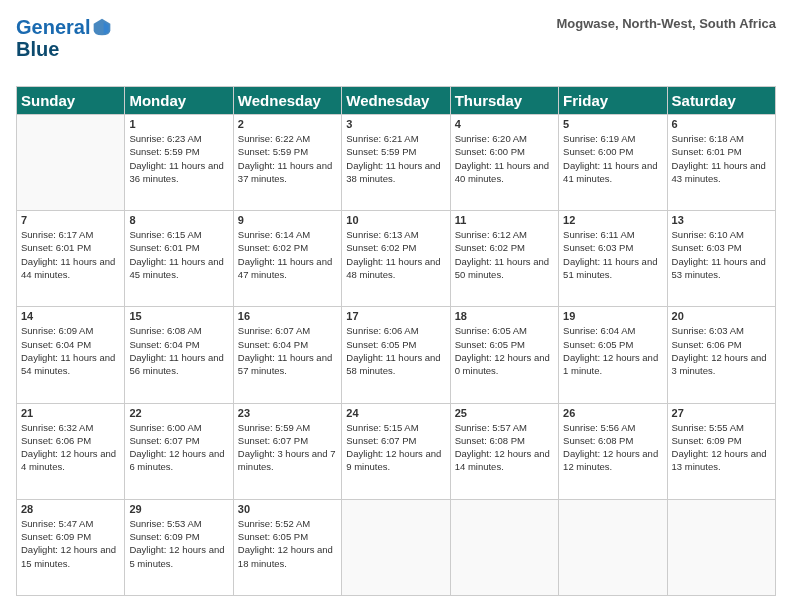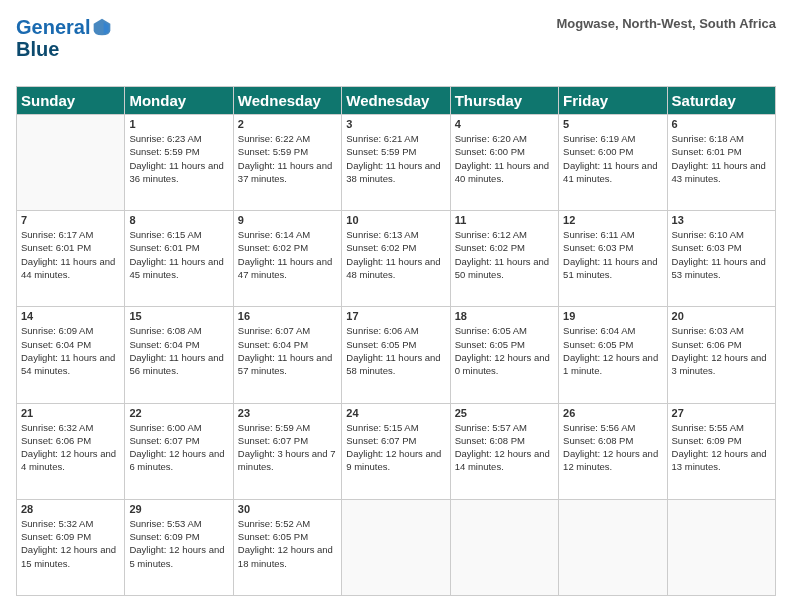--- a/index.html
+++ b/index.html
@@ -351,21 +351,21 @@
           <div>Sunrise: 5:55 AM</div>
           <div>Sunset: 6:09 PM</div>
           <div>Daylight: 12 hours and 13 minutes.</div>
         </div>
       </td>
         </tr>
         <tr>
           <td>
         <span class="day-num">28</span>
         <div class="day-info">
-          <div>Sunrise: 5:32 AM</div>
+          <div>Sunrise: 5:47 AM</div>
           <div>Sunset: 6:09 PM</div>
           <div>Daylight: 12 hours and 15 minutes.</div>
         </div>
       </td>
           <td>
         <span class="day-num">29</span>
         <div class="day-info">
           <div>Sunrise: 5:53 AM</div>
           <div>Sunset: 6:09 PM</div>
           <div>Daylight: 12 hours and 5 minutes.</div>

